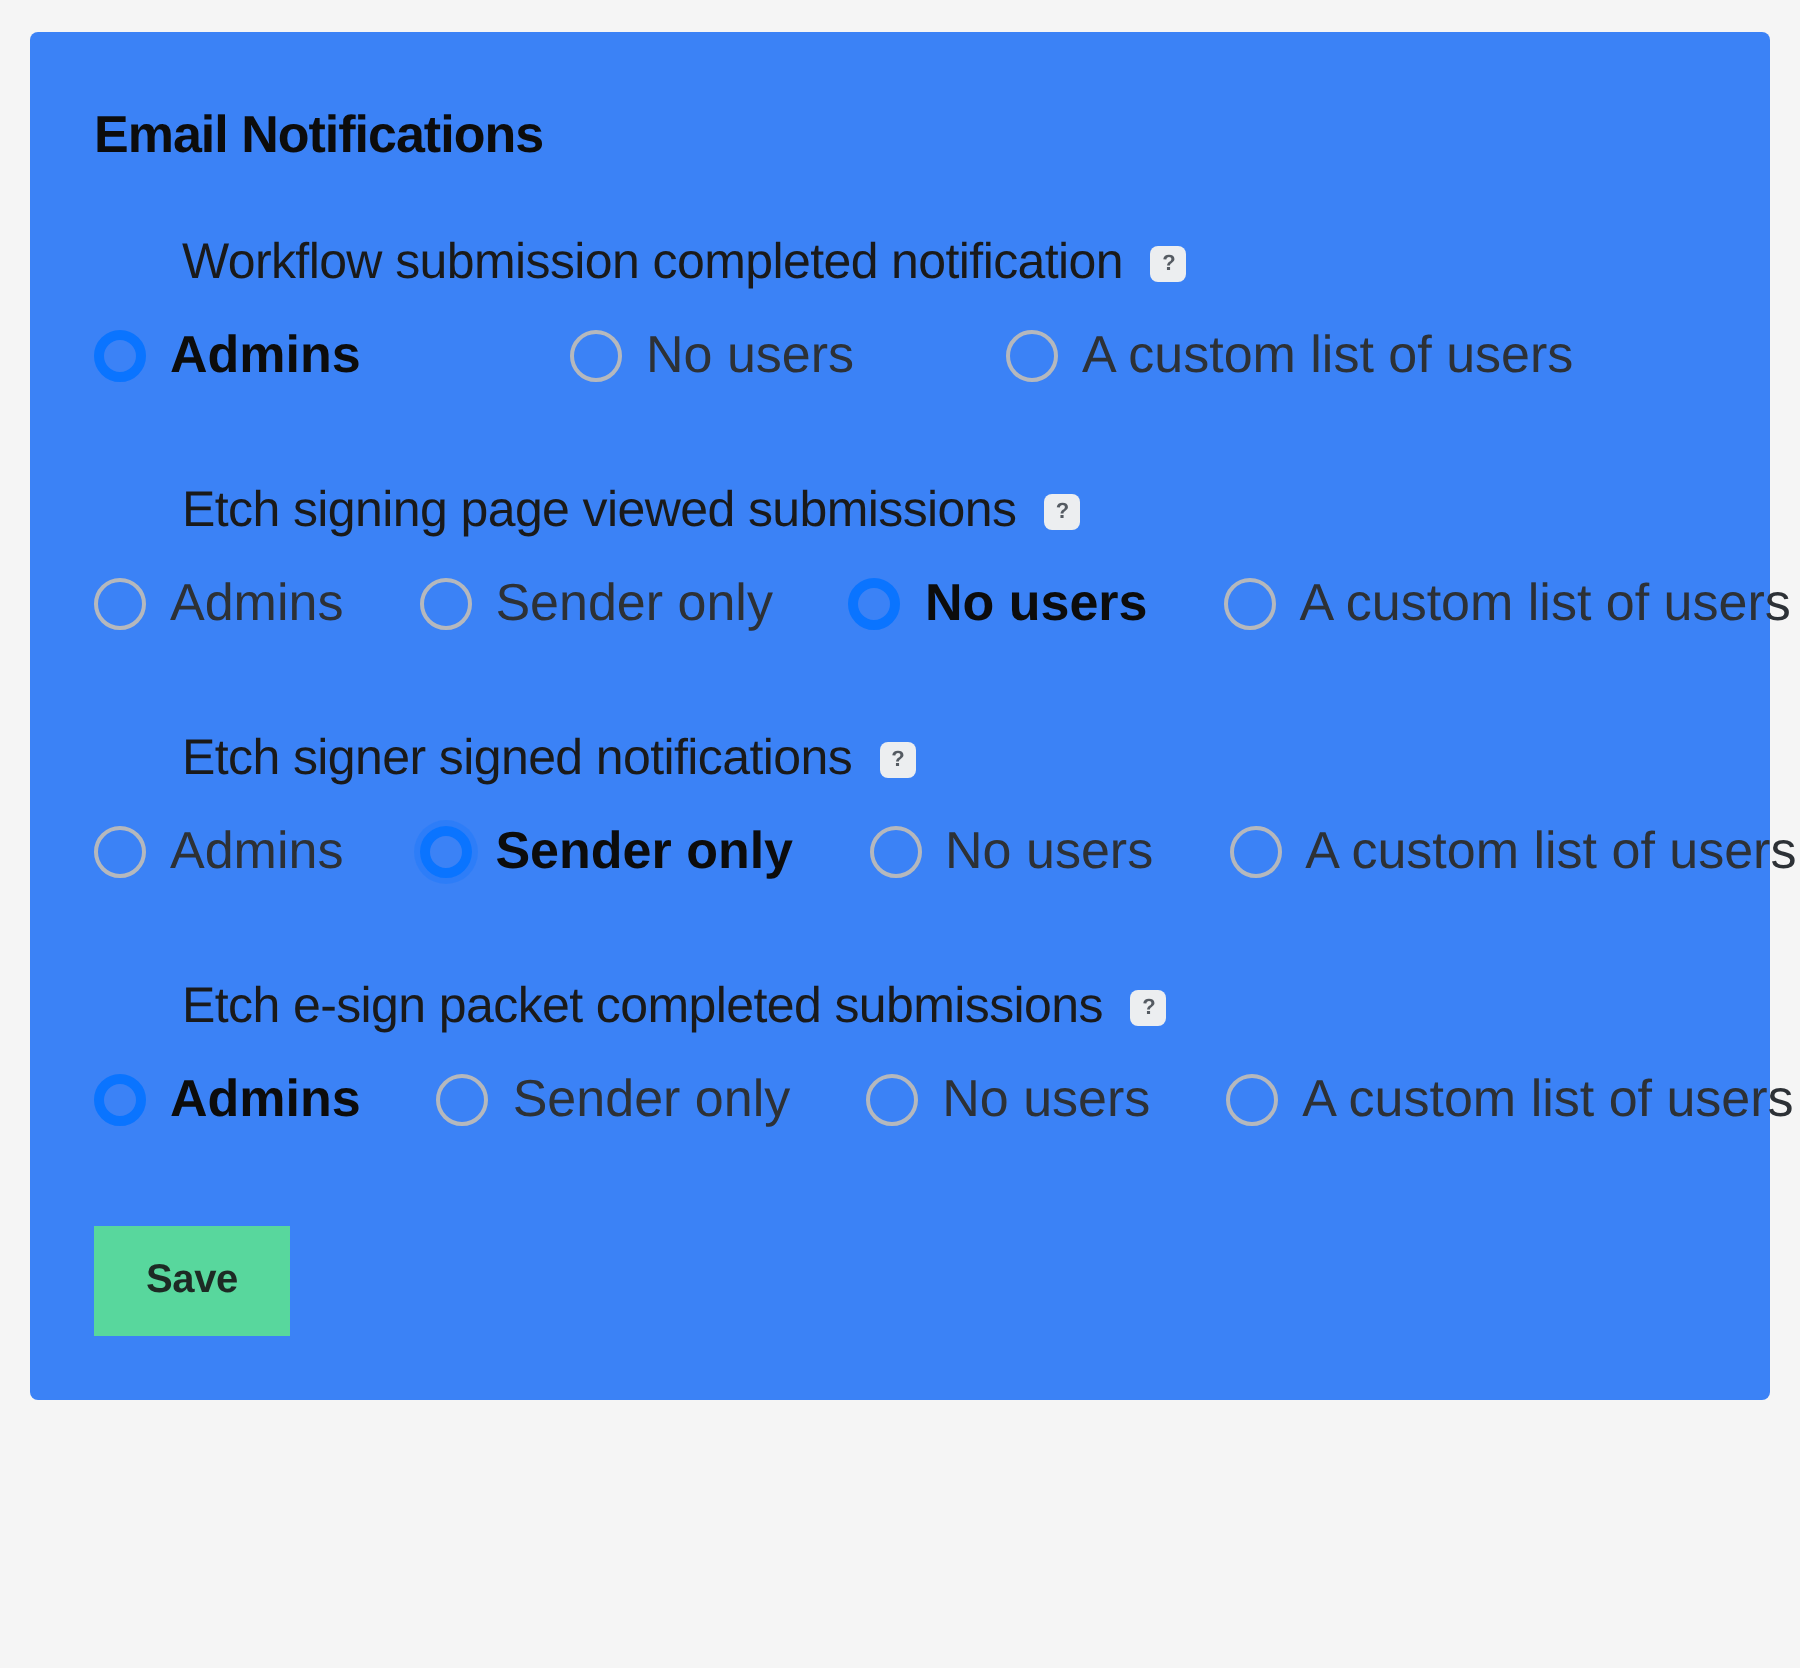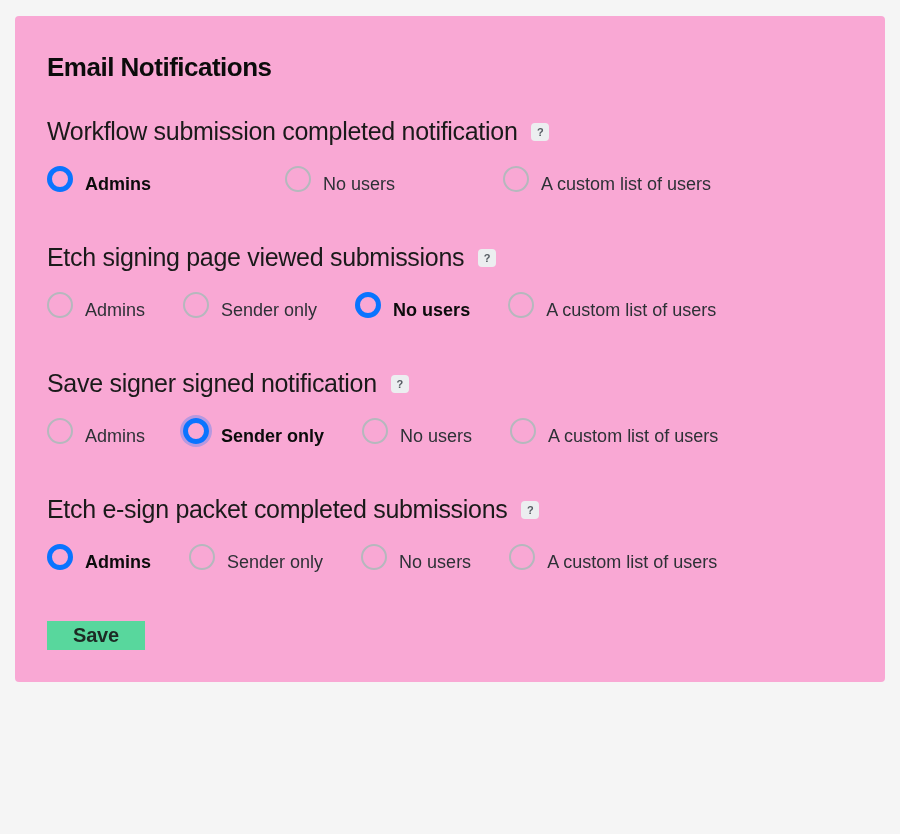--- a/index.html
+++ b/index.html
@@ -7,21 +7,21 @@
     margin: 0;
     padding: 0;
   }
   body {
     font-family: -apple-system, BlinkMacSystemFont, "Segoe UI", Helvetica, Arial, sans-serif;
     background: #f5f5f5;
     width: 900px;
     height: 834px;
   }
   .card {
-    background: #f9a8d4;
+    background: #3b82f6;
     width: 870px;
     margin: 16px 15px;
     padding: 36px 32px 32px 32px;
     border-radius: 4px;
   }
   .page-title {
     font-size: 26px;
     font-weight: 700;
     color: #0c0c0c;
     letter-spacing: -0.5px;
@@ -34,20 +34,21 @@
     display: flex;
     align-items: center;
     gap: 14px;
     margin-bottom: 16px;
   }
   .section-header {
     font-size: 25px;
     font-weight: 500;
     color: #1a1a1a;
     letter-spacing: -0.3px;
+    margin-left: 44px;
   }
   .help-badge {
     display: inline-flex;
     align-items: center;
     justify-content: center;
     width: 18px;
     height: 18px;
     background: #eceef0;
     border-radius: 4px;
     font-size: 11px;
@@ -77,24 +78,23 @@
     justify-content: center;
     flex-shrink: 0;
   }
   .radio-button.selected {
     border: 5px solid #0a74ff;
   }
   .radio-button.selected-halo {
     box-shadow: 0 0 0 3px rgba(10,116,255,0.28);
   }
   .radio-label {
-    font-size: 18px;
+    font-size: 26px;
     color: #2d3136;
     white-space: nowrap;
-    margin-top: 12px;
   }
   .radio-label.selected {
     font-weight: 700;
     color: #0c0c0c;
   }
   .options-heading {
     font-size: 25px;
     font-weight: 500;
     color: #1a1a1a;
     letter-spacing: -0.3px;
@@ -117,21 +117,21 @@
   .checkbox-label {
     font-size: 22px;
     color: #2d3136;
   }
   .save-button {
     display: inline-block;
     background: #58d79d;
     color: #1d2a24;
     font-size: 20px;
     font-weight: 700;
-    padding: 3px 26px;
+    padding: 16px 26px;
     border: none;
     cursor: pointer;
     letter-spacing: -0.2px;
   }
   
   .row-3 .radio-item:nth-child(1){ min-width:200px; }
   .row-3 .radio-item:nth-child(2){ min-width:180px; }
 </style>
 </head>
 <body>
@@ -180,21 +180,21 @@
       </div>
       <div class="radio-item">
         <div class="radio-button"></div>
         <div class="radio-label">A custom list of users</div>
       </div>
     </div>
   </div>
 
   <div class="section">
     <div class="section-header-row">
-      <div class="section-header">Save signer signed notification</div>
+      <div class="section-header">Etch signer signed notifications</div>
       <div class="help-badge">?</div>
     </div>
     <div class="radio-row">
       <div class="radio-item">
         <div class="radio-button"></div>
         <div class="radio-label">Admins</div>
       </div>
       <div class="radio-item">
         <div class="radio-button selected selected-halo"></div>
         <div class="radio-label selected">Sender only</div>

